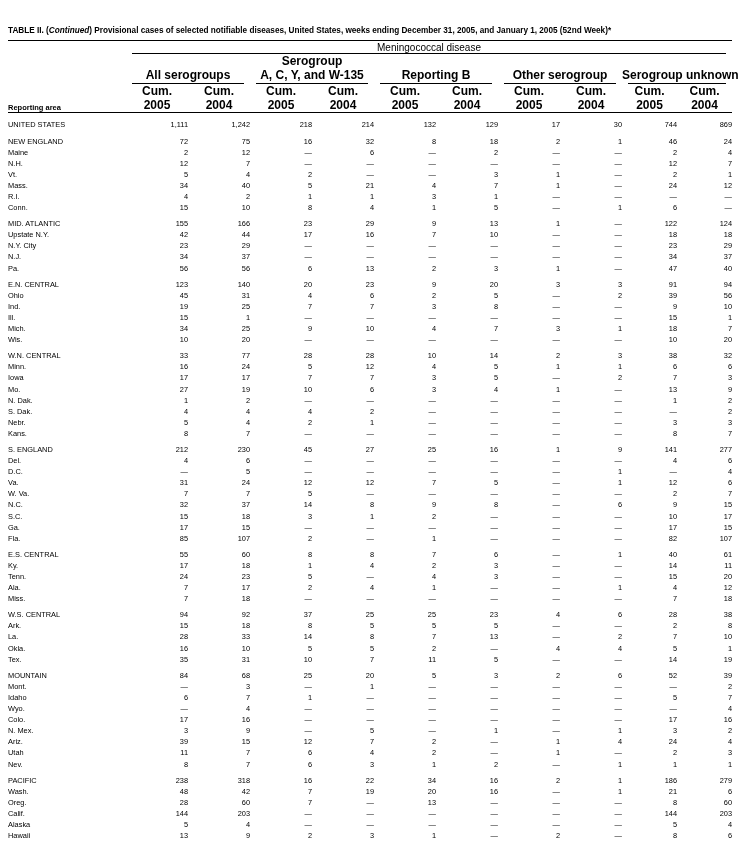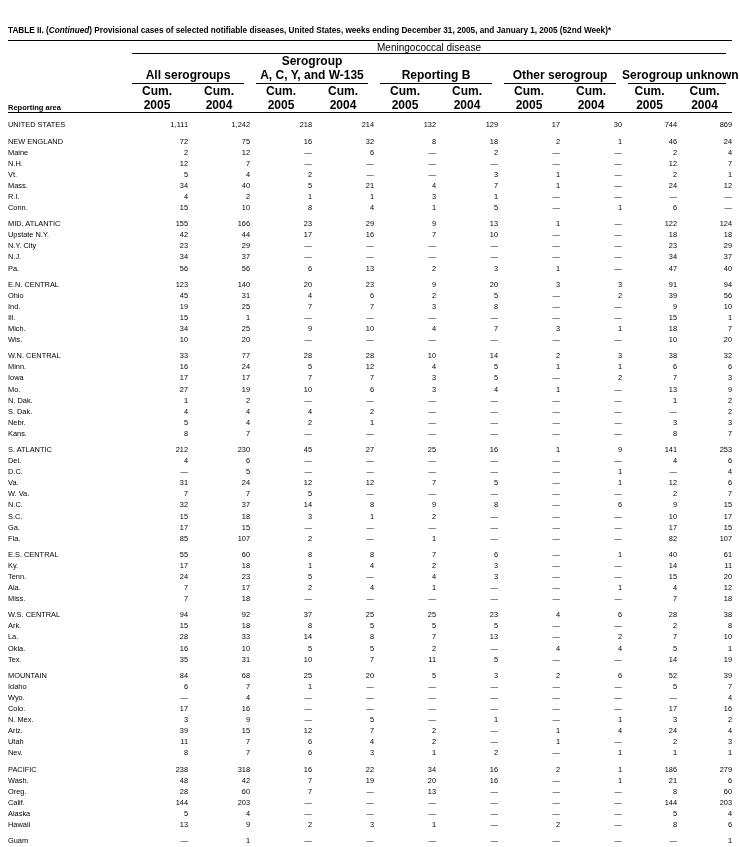--- a/index.html
+++ b/index.html
@@ -539,31 +539,31 @@
           <td class="num">—</td>
           <td class="num">—</td>
           <td class="num">—</td>
           <td class="num">8</td>
           <td class="num">7</td>
         </tr>
         <tr class="spacer">
           <td colspan="11"></td>
         </tr>
         <tr class="data">
-          <td class="rowlabel">S. ATLANTIC</td>
+          <td class="rowlabel">S. ENGLAND</td>
           <td class="num">212</td>
           <td class="num">230</td>
           <td class="num">45</td>
           <td class="num">27</td>
           <td class="num">25</td>
           <td class="num">16</td>
           <td class="num">1</td>
           <td class="num">9</td>
           <td class="num">141</td>
-          <td class="num">253</td>
+          <td class="num">277</td>
         </tr>
         <tr class="data">
           <td class="rowlabel">Del.</td>
           <td class="num">4</td>
           <td class="num">6</td>
           <td class="num">—</td>
           <td class="num">—</td>
           <td class="num">—</td>
           <td class="num">—</td>
           <td class="num">—</td>
@@ -808,20 +808,33 @@
           <td class="num">25</td>
           <td class="num">20</td>
           <td class="num">5</td>
           <td class="num">3</td>
           <td class="num">2</td>
           <td class="num">6</td>
           <td class="num">52</td>
           <td class="num">39</td>
         </tr>
         <tr class="data">
+          <td class="rowlabel">Mont.</td>
+          <td class="num">—</td>
+          <td class="num">3</td>
+          <td class="num">—</td>
+          <td class="num">1</td>
+          <td class="num">—</td>
+          <td class="num">—</td>
+          <td class="num">—</td>
+          <td class="num">—</td>
+          <td class="num">—</td>
+          <td class="num">2</td>
+        </tr>
+        <tr class="data">
           <td class="rowlabel">Idaho</td>
           <td class="num">6</td>
           <td class="num">7</td>
           <td class="num">1</td>
           <td class="num">—</td>
           <td class="num">—</td>
           <td class="num">—</td>
           <td class="num">—</td>
           <td class="num">—</td>
           <td class="num">5</td>

